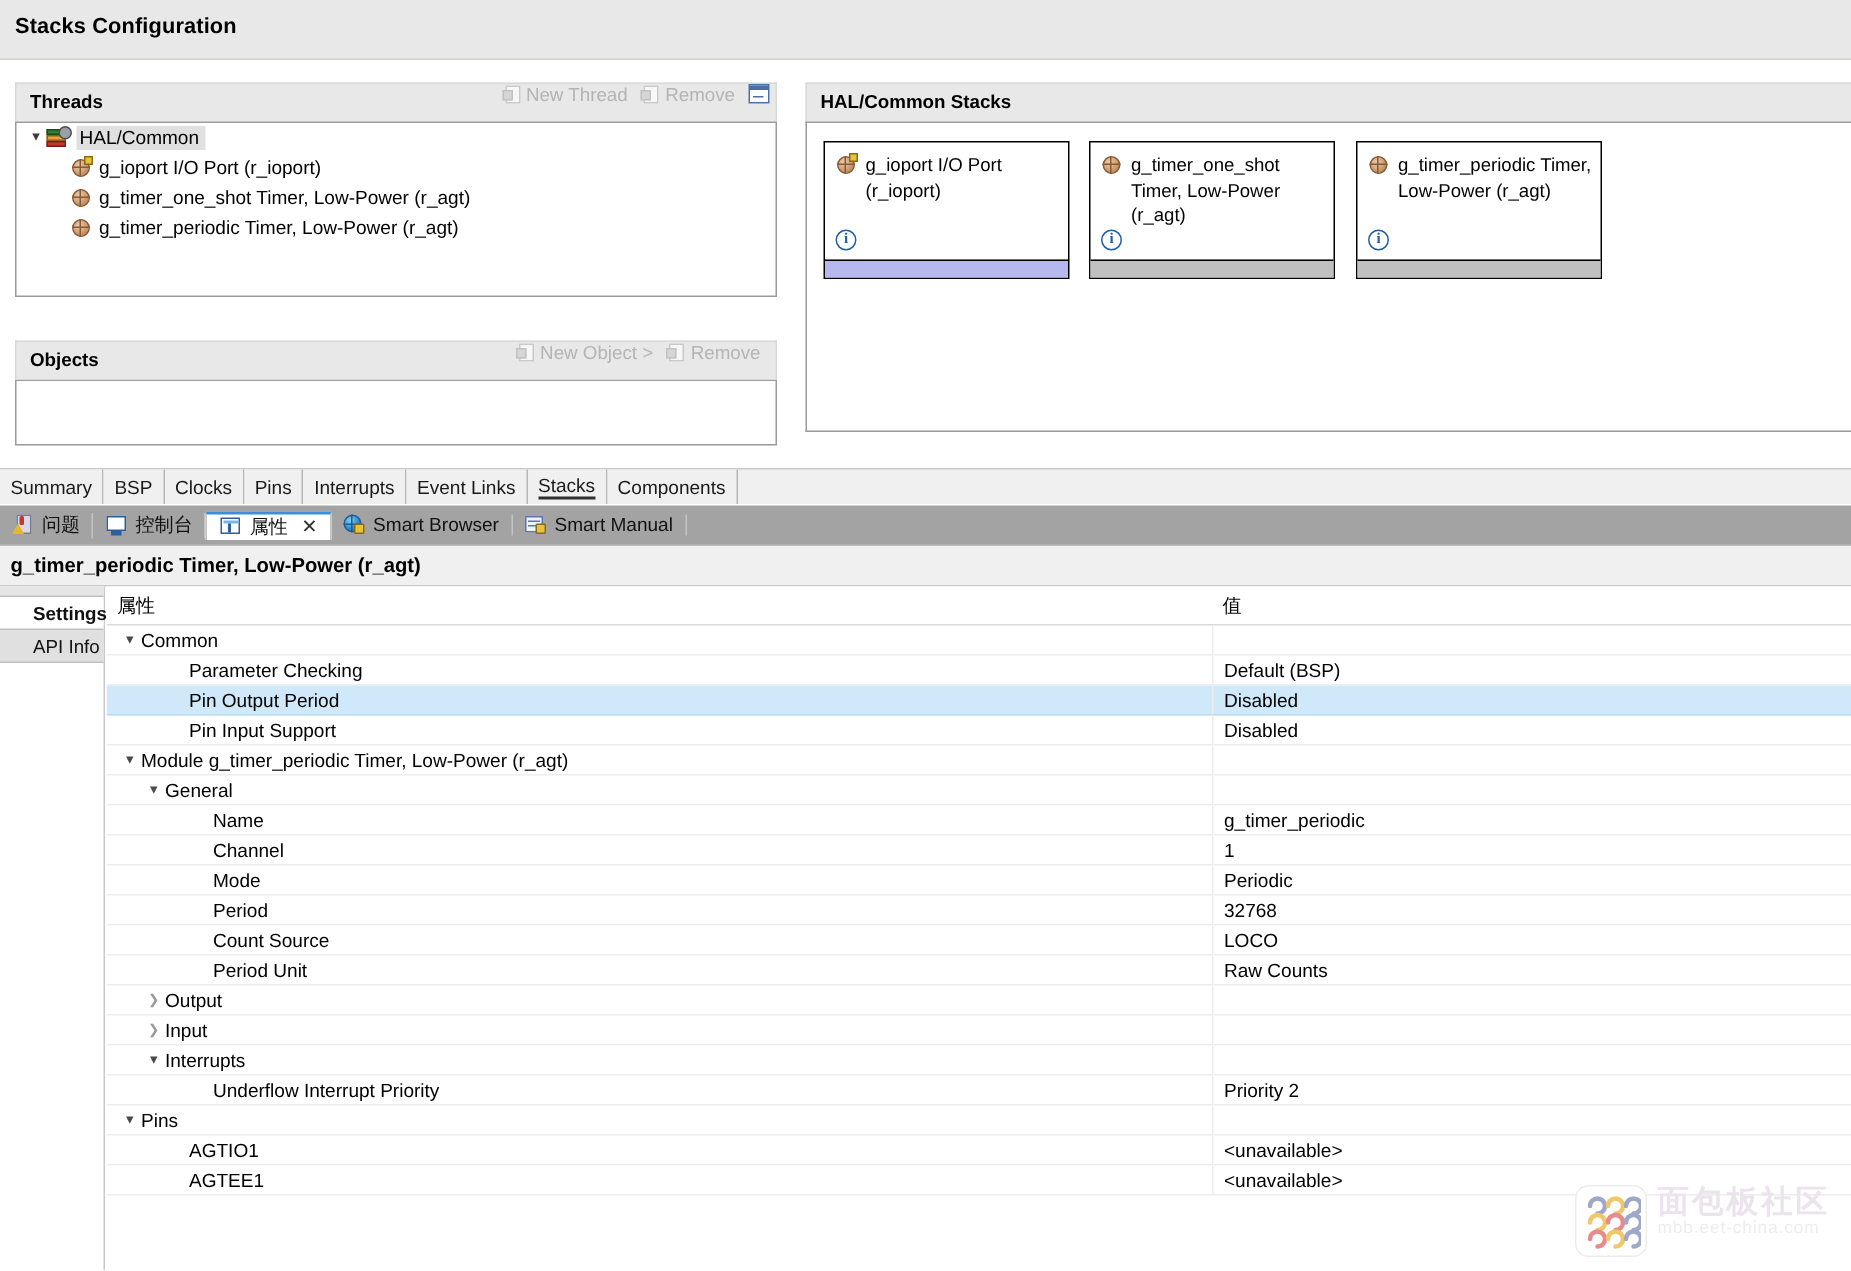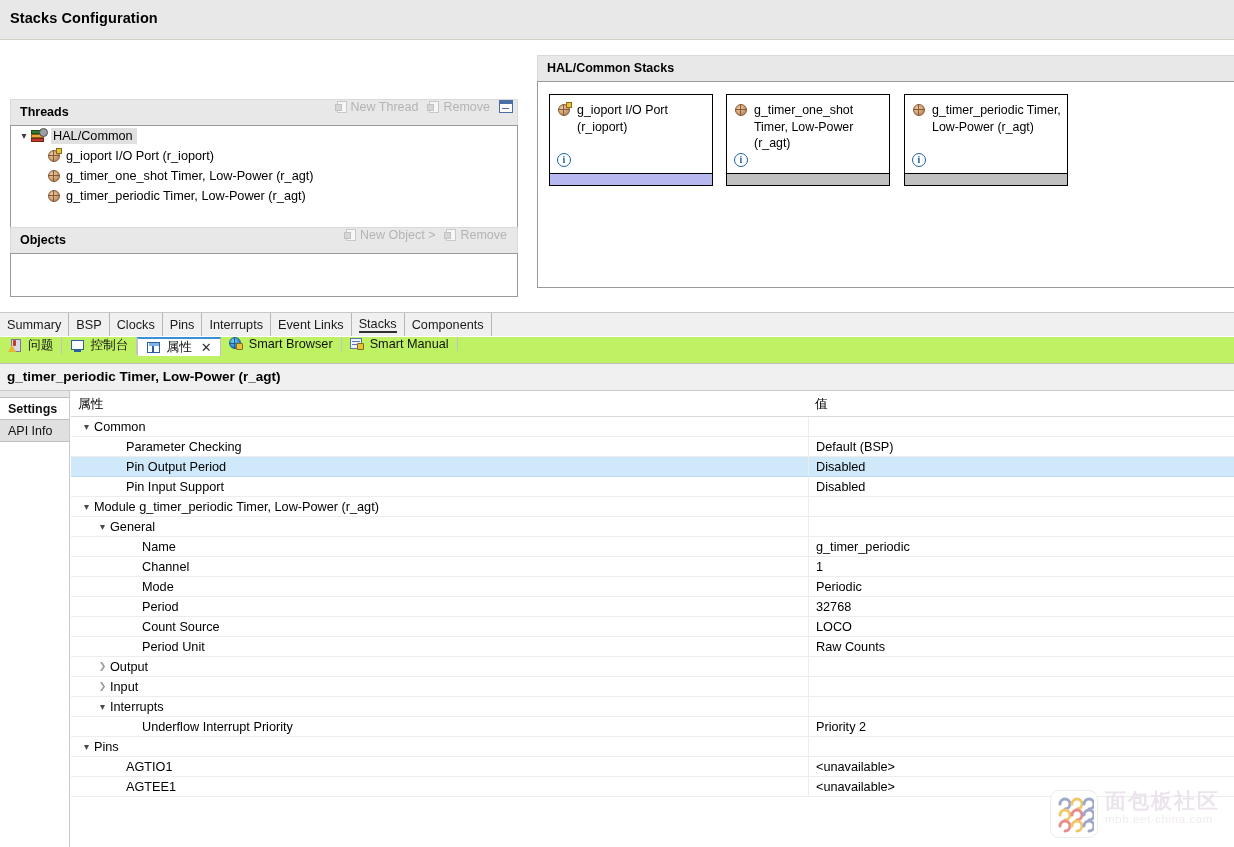--- a/index.html
+++ b/index.html
@@ -29,21 +29,20 @@
   
   .editor-area {
     position: absolute; left: 0; top: 41px; width: 1234px; height: 270px;
     background: #ffffff;
   }
 
   
   .threads-panel {
     position: absolute; left: 10px; top: 14px; width: 508px; height: 157px;
     background: #ffffff;
-    margin-top: 44px;
   }
   .panel-header {
     position: relative; height: 26px; background: #e8e8e8;
     border: 1px solid #d9d9d9; border-bottom: none;
   }
   .panel-header .ph-title {
     position: absolute; left: 9px; top: 5px;
     font-weight: bold; font-size: 12.5px; color: #000;
   }
   .ph-actions {
@@ -181,22 +180,22 @@
   }
   .config-tab.active .tab-text {
     border-bottom: 2px solid #303030;
     padding-bottom: 0px;
   }
   .config-spacer { flex: 1; }
 
   
   .view-tabs {
     position: absolute; left: 0; top: 337px; width: 1234px; height: 27px;
-    background: #bef264; border-bottom: 1px solid #bcbcbc;
-    display: flex; align-items: flex-start;
+    background: #a3a3a3; border-bottom: 1px solid #bcbcbc;
+    display: flex; align-items: center;
   }
   .view-tab {
     display: flex; align-items: center; gap: 5px; padding: 0 8px;
     font-size: 12.7px; color: #111; border-right: 1px solid #c3c3c3;
     position: relative;
   }
   .view-tab.active {
     background: #ffffff; border-top: 2px solid #3a8fd6;
     border-left: 1px solid #c3c3c3;
   }
@@ -241,21 +240,21 @@
   .props-title {
     position: absolute; left: 7px; top: 5px;
     font-weight: bold; font-size: 13.5px; color: #000;
   }
 
   .props-sidebar {
     position: absolute; left: 0; top: 27px; width: 70px; bottom: 0;
     background: #ffffff; border-right: 1px solid #c9c9c9;
   }
   .side-tab {
-    height: 22px; display: flex; align-items: center; padding-left: 8px;
+    height: 22px; display: flex; align-items: center; padding-left: 22px;
     font-size: 12.5px; color: #111;
     border-bottom: 1px solid #c0c0c0;
   }
   .side-tab.spacer-top { height: 7px; background: #e6e6e6; border-bottom: 1px solid #c0c0c0; }
   .side-tab.active { background: #ffffff; font-weight: bold; border-right: 0; }
   .side-tab.inactive { background: #e0e0e0; }
 
   .props-table {
     position: absolute; left: 71px; top: 27px; right: 0; bottom: 0;
     overflow: hidden; background: #ffffff;

